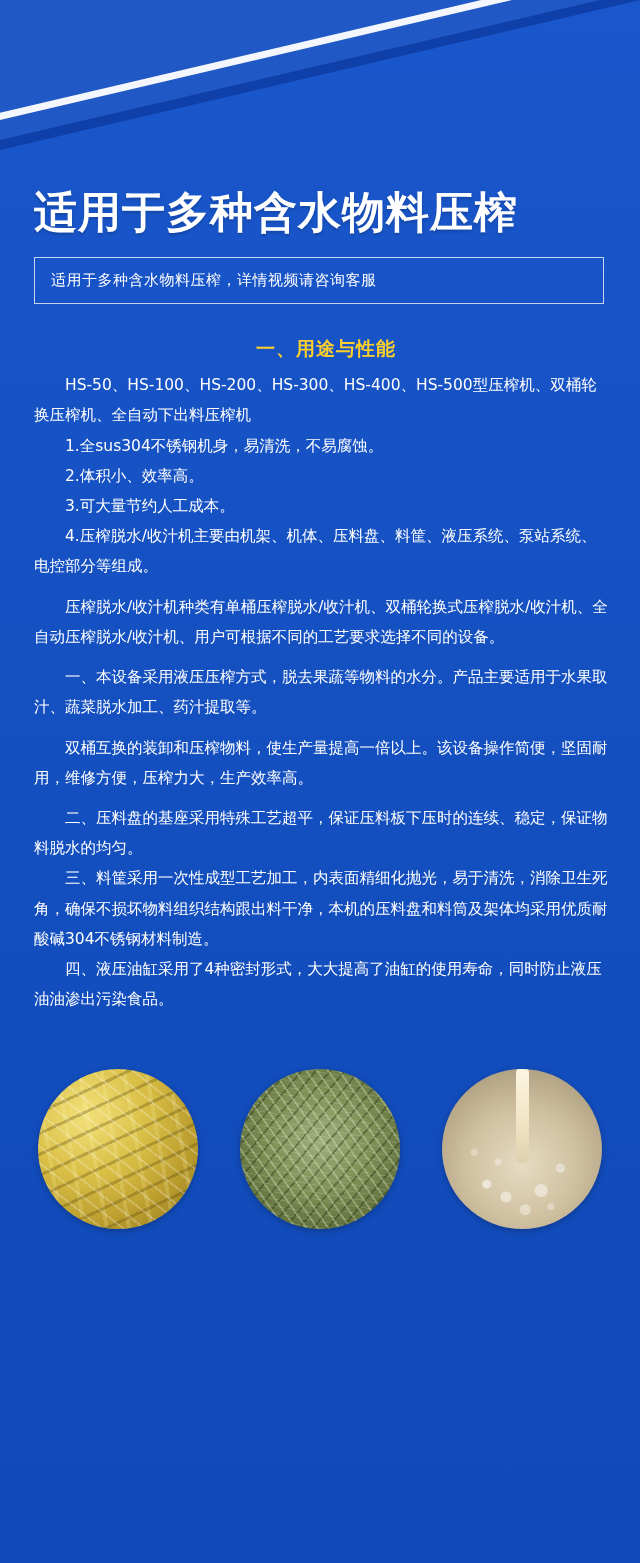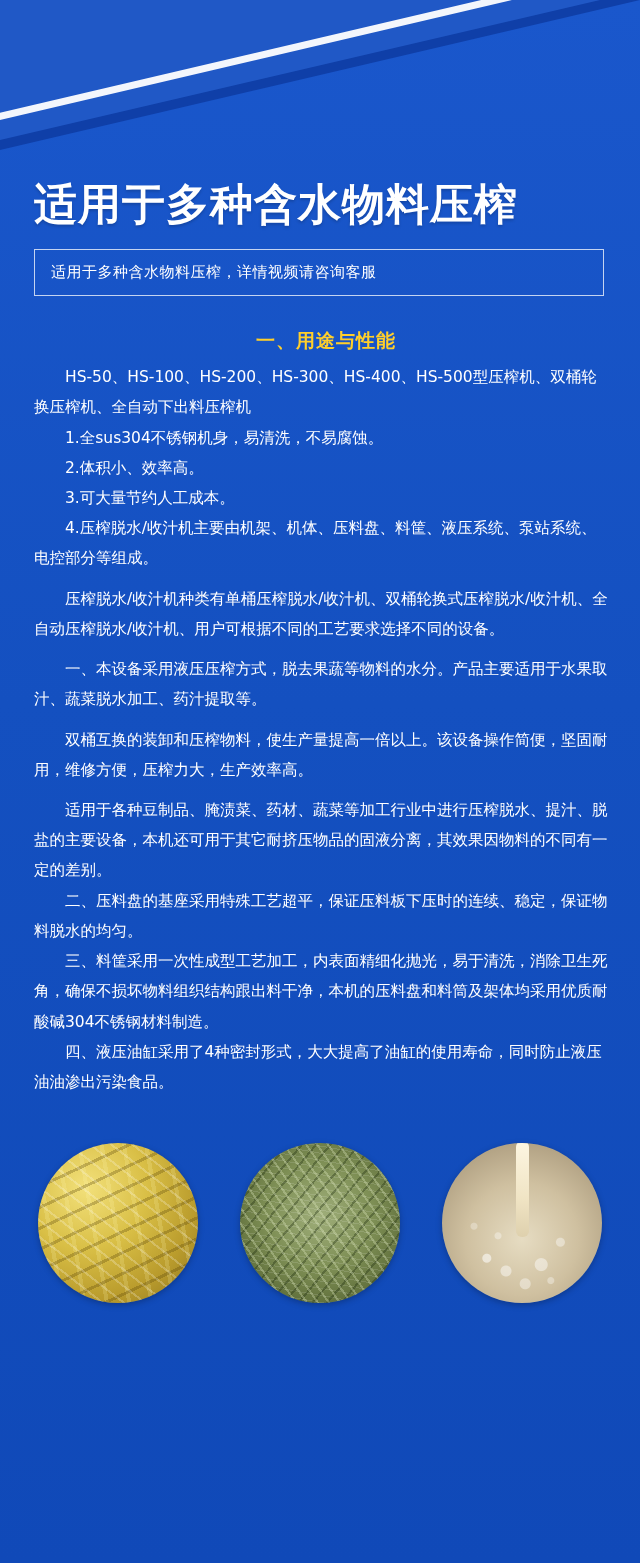--- a/index.html
+++ b/index.html
@@ -44,21 +44,21 @@
     left:-30px; top:120px;
     width:720px; height:7px;
     background:#ffffff;
     transform:rotate(-13.2deg);
     transform-origin:left center;
     opacity:.95;
   }
   .content{
     position:relative;
     z-index:3;
-    padding:0 22px;
+    padding:8px 22px;
   }
   .main-title{
     margin:0;
     padding:182px 0 0 12px;
     color:#ffffff;
     font-size:43px;
     line-height:1.05;
     font-weight:bold;
     letter-spacing:1px;
     text-shadow:0 2px 3px rgba(0,0,0,.18);
@@ -183,21 +183,20 @@
       <div class="spacer-sm"></div>
       <p>压榨脱水/收汁机种类有单桶压榨脱水/收汁机、双桶轮换式压榨脱水/收汁机、全自动压榨脱水/收汁机、用户可根据不同的工艺要求选择不同的设备。</p>
       <div class="spacer-sm"></div>
       <p>一、本设备采用液压压榨方式，脱去果蔬等物料的水分。产品主要适用于水果取汁、蔬菜脱水加工、药汁提取等。</p>
       <div class="spacer-sm"></div>
       <p>双桶互换的装卸和压榨物料，使生产量提高一倍以上。该设备操作简便，坚固耐用，维修方便，压榨力大，生产效率高。</p>
     </div>
 
     <div class="body-block">
       <div class="spacer-sm"></div>
-      <p>适用于各种豆制品、腌渍菜、药材、蔬菜等加工行业中进行压榨脱水、提汁、脱盐的主要设备，本机还可用于其它耐挤压物品的固液分离，其效果因物料的不同有一定的差别。</p>
       <p>二、压料盘的基座采用特殊工艺超平，保证压料板下压时的连续、稳定，保证物料脱水的均匀。</p>
       <p>三、料筐采用一次性成型工艺加工，内表面精细化抛光，易于清洗，消除卫生死角，确保不损坏物料组织结构跟出料干净，本机的压料盘和料筒及架体均采用优质耐酸碱304不锈钢材料制造。</p>
       <p>四、液压油缸采用了4种密封形式，大大提高了油缸的使用寿命，同时防止液压油油渗出污染食品。</p>
     </div>
 
   </div>
 
   <div class="photos">
     <div class="photo p1">
       <div class="layer"></div>

